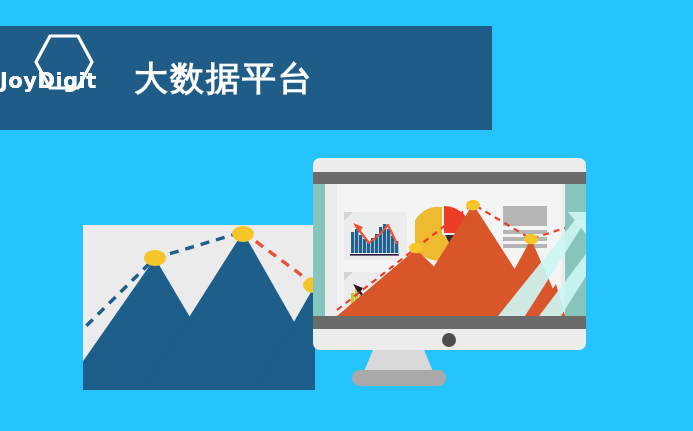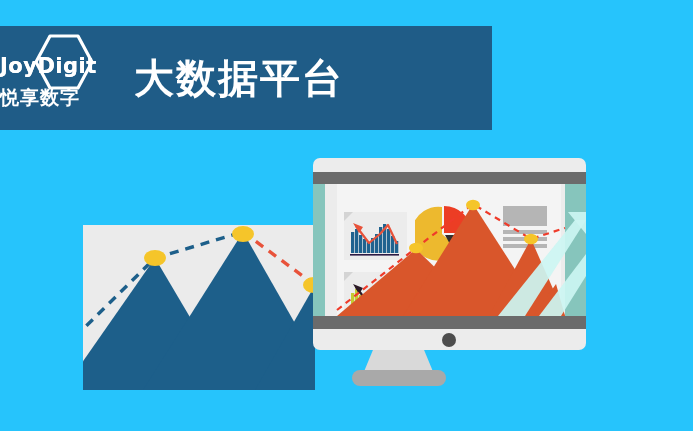--- a/index.html
+++ b/index.html
@@ -63,21 +63,21 @@
     z-index: 2;
     color: #ffffff;
     font-size: 19px;
     font-weight: bold;
     letter-spacing: 1px;
     margin-top: 11px;
     line-height: 1;
   }
   #banner-title {
     color: #ffffff;
-    font-size: 40px;
+    font-size: 34px;
     font-weight: bold;
     letter-spacing: 2px;
     line-height: 1;
     margin-left: 16px;
     white-space: nowrap;
   }
 
   
   #left-panel {
     position: absolute;
@@ -234,21 +234,20 @@
 
 <div id="stage">
 
   <div id="banner">
 
     <div id="logo-block">
       <svg id="logo-hex" viewBox="0 0 60 56">
         <polygon points="16,2 44,2 58,28 44,54 16,54 2,28" fill="none" stroke="#ffffff" stroke-width="3.2" stroke-linejoin="round"></polygon>
       </svg>
       <div id="logo-wordmark">JoyDigit</div>
-      <div id="logo-sub">悦享数字</div>
     </div>
 
     <div id="banner-title">大数据平台</div>
   </div>
 
   <div id="left-panel">
     <svg width="232" height="165" viewBox="0 0 232 165">
 
       <polygon points="-20,165 72,33 150,165" fill="#1d5f8a"></polygon>
       <polygon points="60,165 160,7 250,165" fill="#1d5f8a"></polygon>

